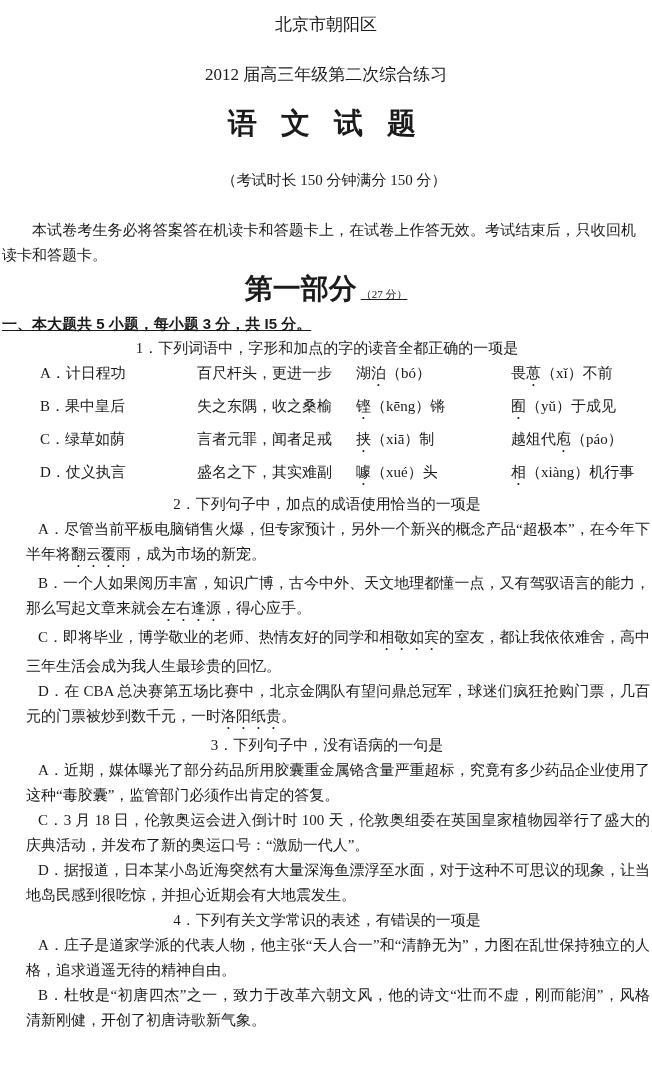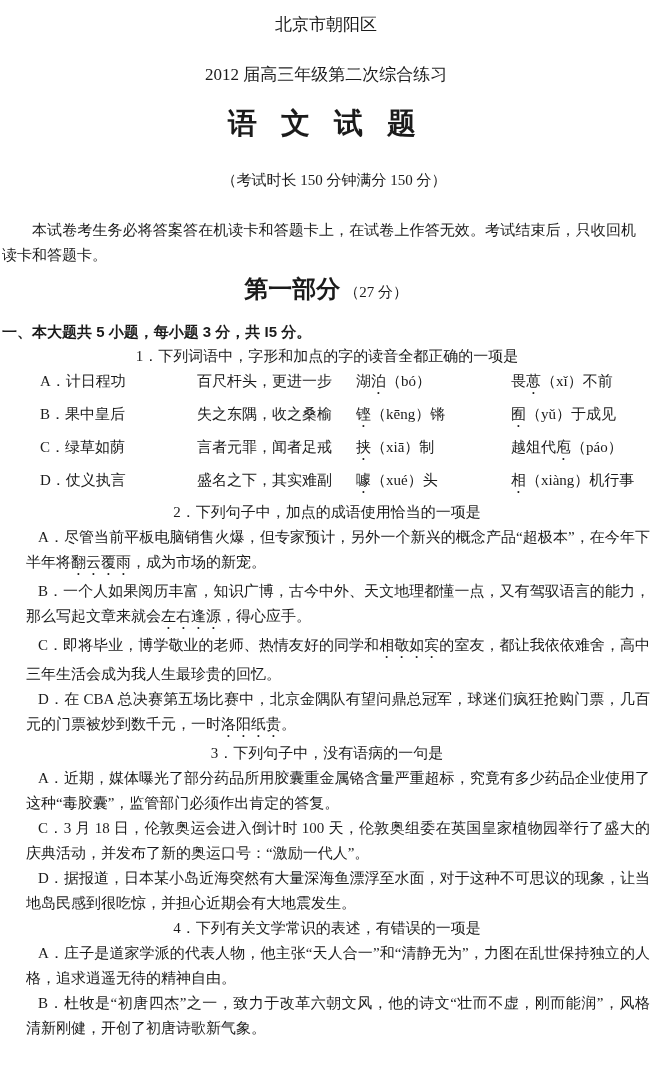--- a/index.html
+++ b/index.html
@@ -14,25 +14,25 @@
   .center { text-align: center; }
   .r1 { margin-top: 12px; font-size: 17px; line-height: 25px; }
   .r2 { margin-top: 25px; font-size: 17px; line-height: 25px; }
   .title {
     margin-top: 16px; font-size: 29px; line-height: 40px; font-weight: bold;
     letter-spacing: 8px; font-family: "Liberation Sans", "DejaVu Sans", sans-serif;
   }
   .duration { margin-top: 25px; line-height: 25px; padding-left: 16px; }
   .notice { margin-top: 25px; line-height: 25px; text-indent: 2em; text-align: justify; padding: 0 16px 0 2px; }
   .part { margin-top: 4px; line-height: 34px; }
-  .part-name { font-family: "Liberation Sans", "DejaVu Sans", sans-serif; font-weight: bold; font-size: 24px; }
-  .part-score { font-size: 15px; margin-left: 4px; }
+  .part-name { font-family: "Liberation Sans", "DejaVu Sans", sans-serif; font-weight: bold; font-size: 28px; }
+  .part-score { font-size: 11px; margin-left: 4px; text-decoration: underline; }
   .sec-heading {
-    margin-top: 10px; line-height: 25px; padding-left: 2px;
-    font-family: "Liberation Sans", "DejaVu Sans", sans-serif; font-weight: bold;
+    line-height: 25px; padding-left: 2px;
+    font-family: "Liberation Sans", "DejaVu Sans", sans-serif; font-weight: bold; text-decoration: underline;
   }
   .stem { line-height: 25px; padding-left: 2px; text-align: center; }
   .q1rows { padding-left: 40px; }
   .q1row { display: grid; grid-template-columns: 157px 159px 155px auto; line-height: 25px; }
   .q1row:not(:last-child) { margin-bottom: 4px; }
   .opt { padding-left: 26px; padding-right: 2px; text-indent: 12px; text-align: justify; line-height: 25px; }
   .dot {
     -webkit-text-emphasis: filled dot; -webkit-text-emphasis-position: under left;
     text-emphasis: filled dot; text-emphasis-position: under left;
   }

